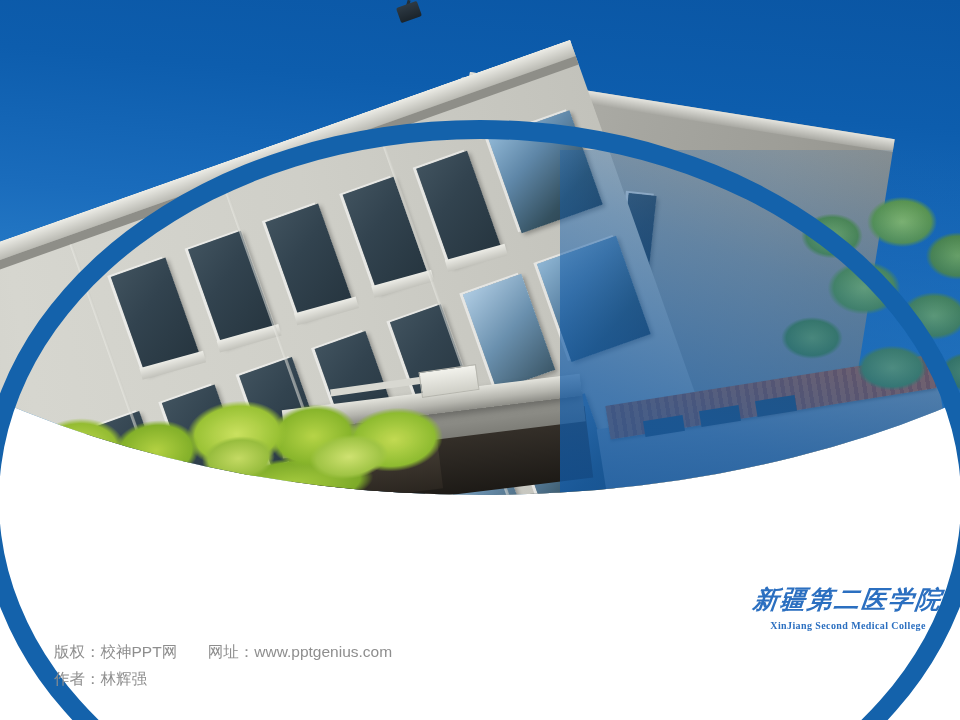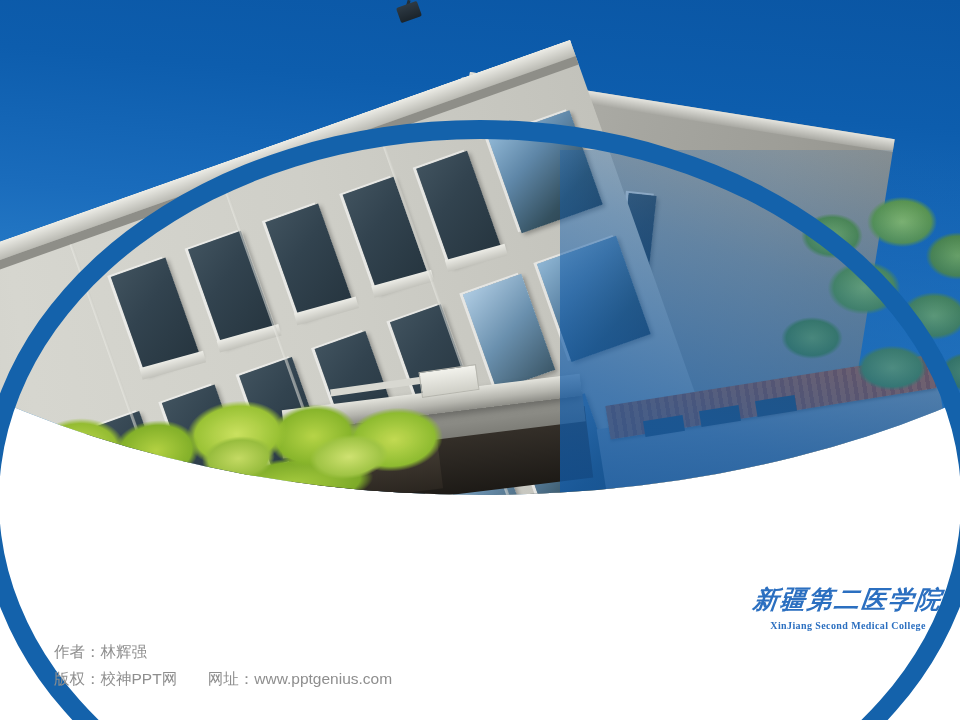--- a/index.html
+++ b/index.html
@@ -391,26 +391,26 @@
       <div class="blue-tint"></div>
     </div>
   </div>
 
   <div class="white-base"></div>
 
   <div class="arc-band"></div>
 
 
   <div class="meta">
-    <span class="row">作者：林辉强</span>
     <span class="row">
       <span>版权：校神PPT网</span>
       <span class="gap"></span>
       <span>网址：www.pptgenius.com</span>
     </span>
+    <span class="row">作者：林辉强</span>
   </div>
 
   <div class="logo">
     <span class="logo-cn">新疆第二医学院</span>
     <span class="logo-en">XinJiang Second Medical College</span>
   </div>
 
 </div>
 
 </body></html>

